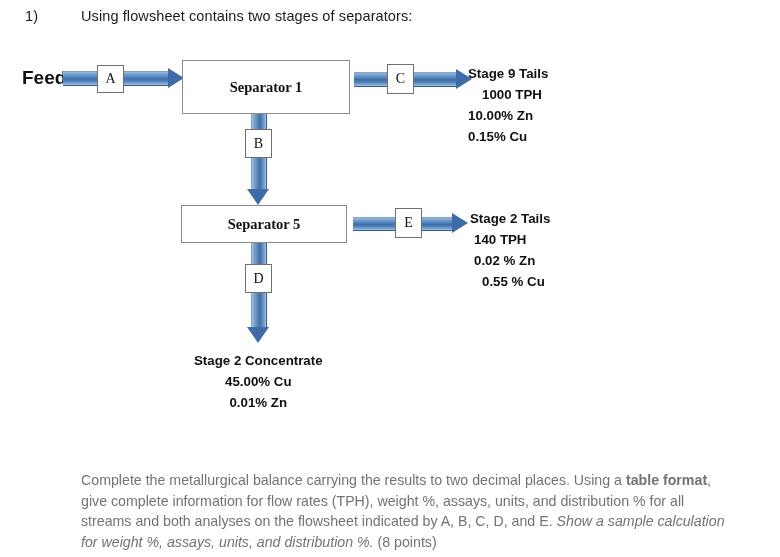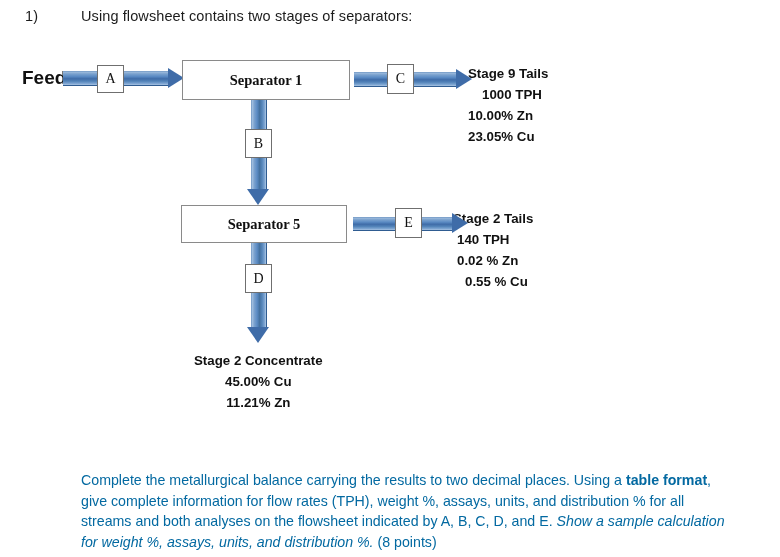--- a/index.html
+++ b/index.html
@@ -52,21 +52,21 @@
     background: #ffffff;
     display: flex;
     align-items: center;
     justify-content: center;
     font-family: "Liberation Serif", serif;
     font-weight: bold;
     font-size: 14.5px;
     color: #101010;
     z-index: 5;
   }
-  #sep1 { left: 182px; top: 60px; width: 168px; height: 40px; }
+  #sep1 { left: 182px; top: 60px; width: 168px; height: 54px; }
   #sep2 { left: 181px; top: 205px; width: 166px; height: 38px; }
 
   
   .stream-box {
     position: absolute;
     box-sizing: border-box;
     border: 1.1px solid #6f6f6f;
     background: #ffffff;
     display: flex;
     align-items: center;
@@ -144,40 +144,40 @@
     line-height: 21px;
     white-space: nowrap;
   }
   .stream-text div { white-space: nowrap; }
 
   #tails1 { left: 468px; top: 63px; text-align: left; }
   #tails1 .l2 { padding-left: 14px; }
   #tails1 .l3 { padding-left: 0px; }
   #tails1 .l4 { padding-left: 0px; }
 
-  #tails2 { left: 453px; top: 208px; text-align: left; }
+  #tails2 { left: 470px; top: 208px; text-align: left; }
   #tails2 .l2 { padding-left: 4px; }
   #tails2 .l3 { padding-left: 4px; }
   #tails2 .l4 { padding-left: 12px; }
 
   #conc2 {
     left: 194px; top: 350px;
     text-align: center;
     line-height: 21px;
   }
 
   
   .body-para {
     position: absolute;
     left: 81px;
     top: 470px;
     width: 650px;
     font-size: 14.2px;
     line-height: 20.5px;
-    color: #0369a1;
+    color: #737373;
   }
   .body-para b { font-weight: bold; }
   .body-para i { font-style: italic; }
 </style>
 </head>
 <body>
 
 <div class="q-number">1)</div>
 <div class="q-text">Using flowsheet contains two stages of separators:</div>
 
@@ -241,31 +241,31 @@
   <div class="stream-box" id="box-a">A</div>
   <div class="stream-box" id="box-b">B</div>
   <div class="stream-box" id="box-c">C</div>
   <div class="stream-box" id="box-d">D</div>
   <div class="stream-box" id="box-e">E</div>
 
   <div class="stream-text" id="tails1">
     <div class="l1">Stage 9 Tails</div>
     <div class="l2">1000 TPH</div>
     <div class="l3">10.00% Zn</div>
-    <div class="l4">23.05% Cu</div>
+    <div class="l4">0.15% Cu</div>
   </div>
 
   <div class="stream-text" id="tails2">
     <div class="l1">Stage 2 Tails</div>
     <div class="l2">140 TPH</div>
     <div class="l3">0.02 % Zn</div>
     <div class="l4">0.55 % Cu</div>
   </div>
 
   <div class="stream-text" id="conc2">
     <div class="l1">Stage 2 Concentrate</div>
     <div class="l3">45.00% Cu</div>
-    <div class="l4">11.21% Zn</div>
+    <div class="l4">0.01% Zn</div>
   </div>
 
 </div>
 
 <div class="body-para"><span>Complete the metallurgical balance carrying the results to two decimal places. Using a </span><b>table format</b><span>, give complete information for flow rates (TPH), weight %, assays, units, and distribution % for all streams and both analyses on the flowsheet indicated by A, B, C, D, and E. </span><i>Show a sample calculation for weight %, assays, units, and distribution %.</i><span> (8 points)</span></div>
 
 </body></html>

